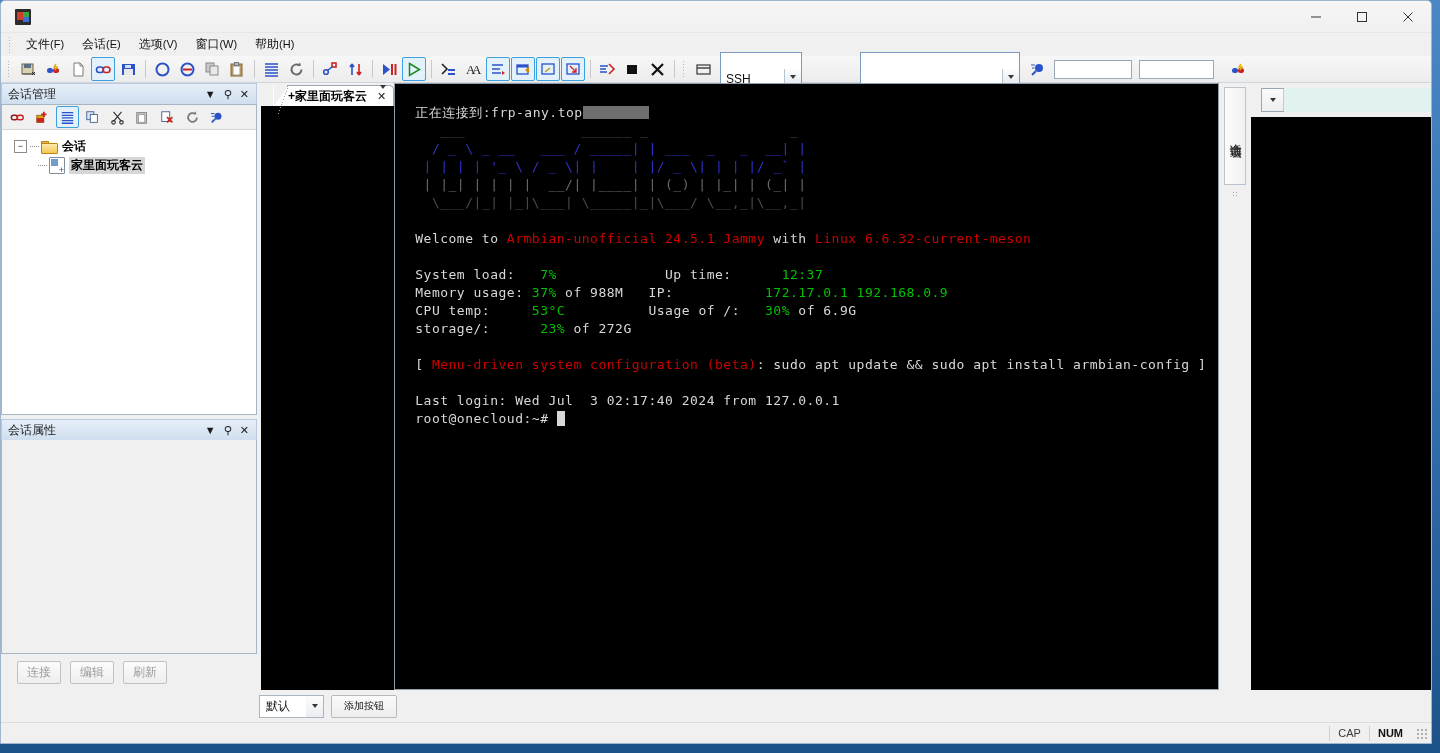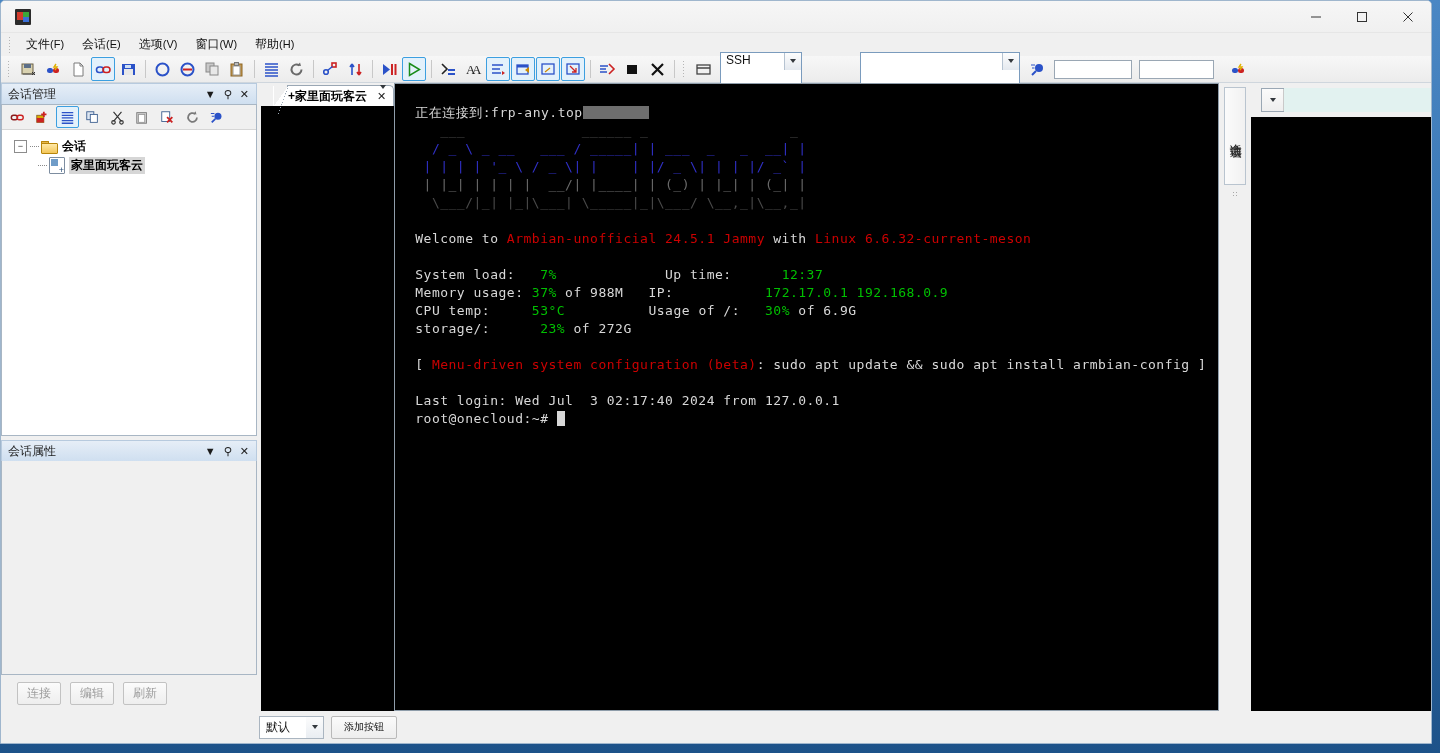--- a/index.html
+++ b/index.html
@@ -72,21 +72,21 @@
     border-bottom:1px solid #cfd6dd;
     display:flex;align-items:center;padding-left:3px;
   }
   .tb-btn{
     width:22px;height:22px;display:flex;align-items:center;justify-content:center;
     margin-right:1px;border:1px solid transparent;border-radius:2px;flex:0 0 auto;
   }
   .tb-btn.active{border-color:#3c9fe0;background:#e3f1fb;}
   .tb-sep{width:1px;height:18px;background:#c8c8c8;margin:0 4px;flex:0 0 auto;}
   .tb-combo{
-    height:35px;border:1px solid #7a9bbd;background:#fff;display:flex;align-items:flex-start;
+    height:35px;border:1px solid #7a9bbd;background:#fff;display:flex;align-items:flex-end;
     font-size:12px;color:#111;padding-left:5px;box-sizing:border-box;flex:0 0 auto;
   }
   .tb-combo .arrow{
     margin-left:auto;width:16px;height:17px;display:flex;align-items:center;justify-content:center;
     background:linear-gradient(180deg,#fdfdfd,#e4e9ef);border-left:1px solid #b6c3d1;
   }
   .tb-input{
     height:19px;border:1px solid #9aa7b4;background:#fff;box-sizing:border-box;flex:0 0 auto;
   }
   .caret-d{width:0;height:0;border-left:3px solid transparent;border-right:3px solid transparent;border-top:4px solid #33383d;}
@@ -729,14 +729,20 @@
   <div class="bottombar">
     <div class="selbox" style="width:65px;">
       <span>默认</span>
       <span class="sarrow">
           <i class="caret-d"></i>
         </span>
     </div>
     <div class="btn">添加按钮</div>
   </div>
 
+  <div class="statusbar">
+    <div class="status-fill"></div>
+    <div class="status-cell">CAP</div>
+    <div class="status-cell bold">NUM</div>
+    <div class="status-grip"></div>
+  </div>
 
 </div>
 
 </body></html>

